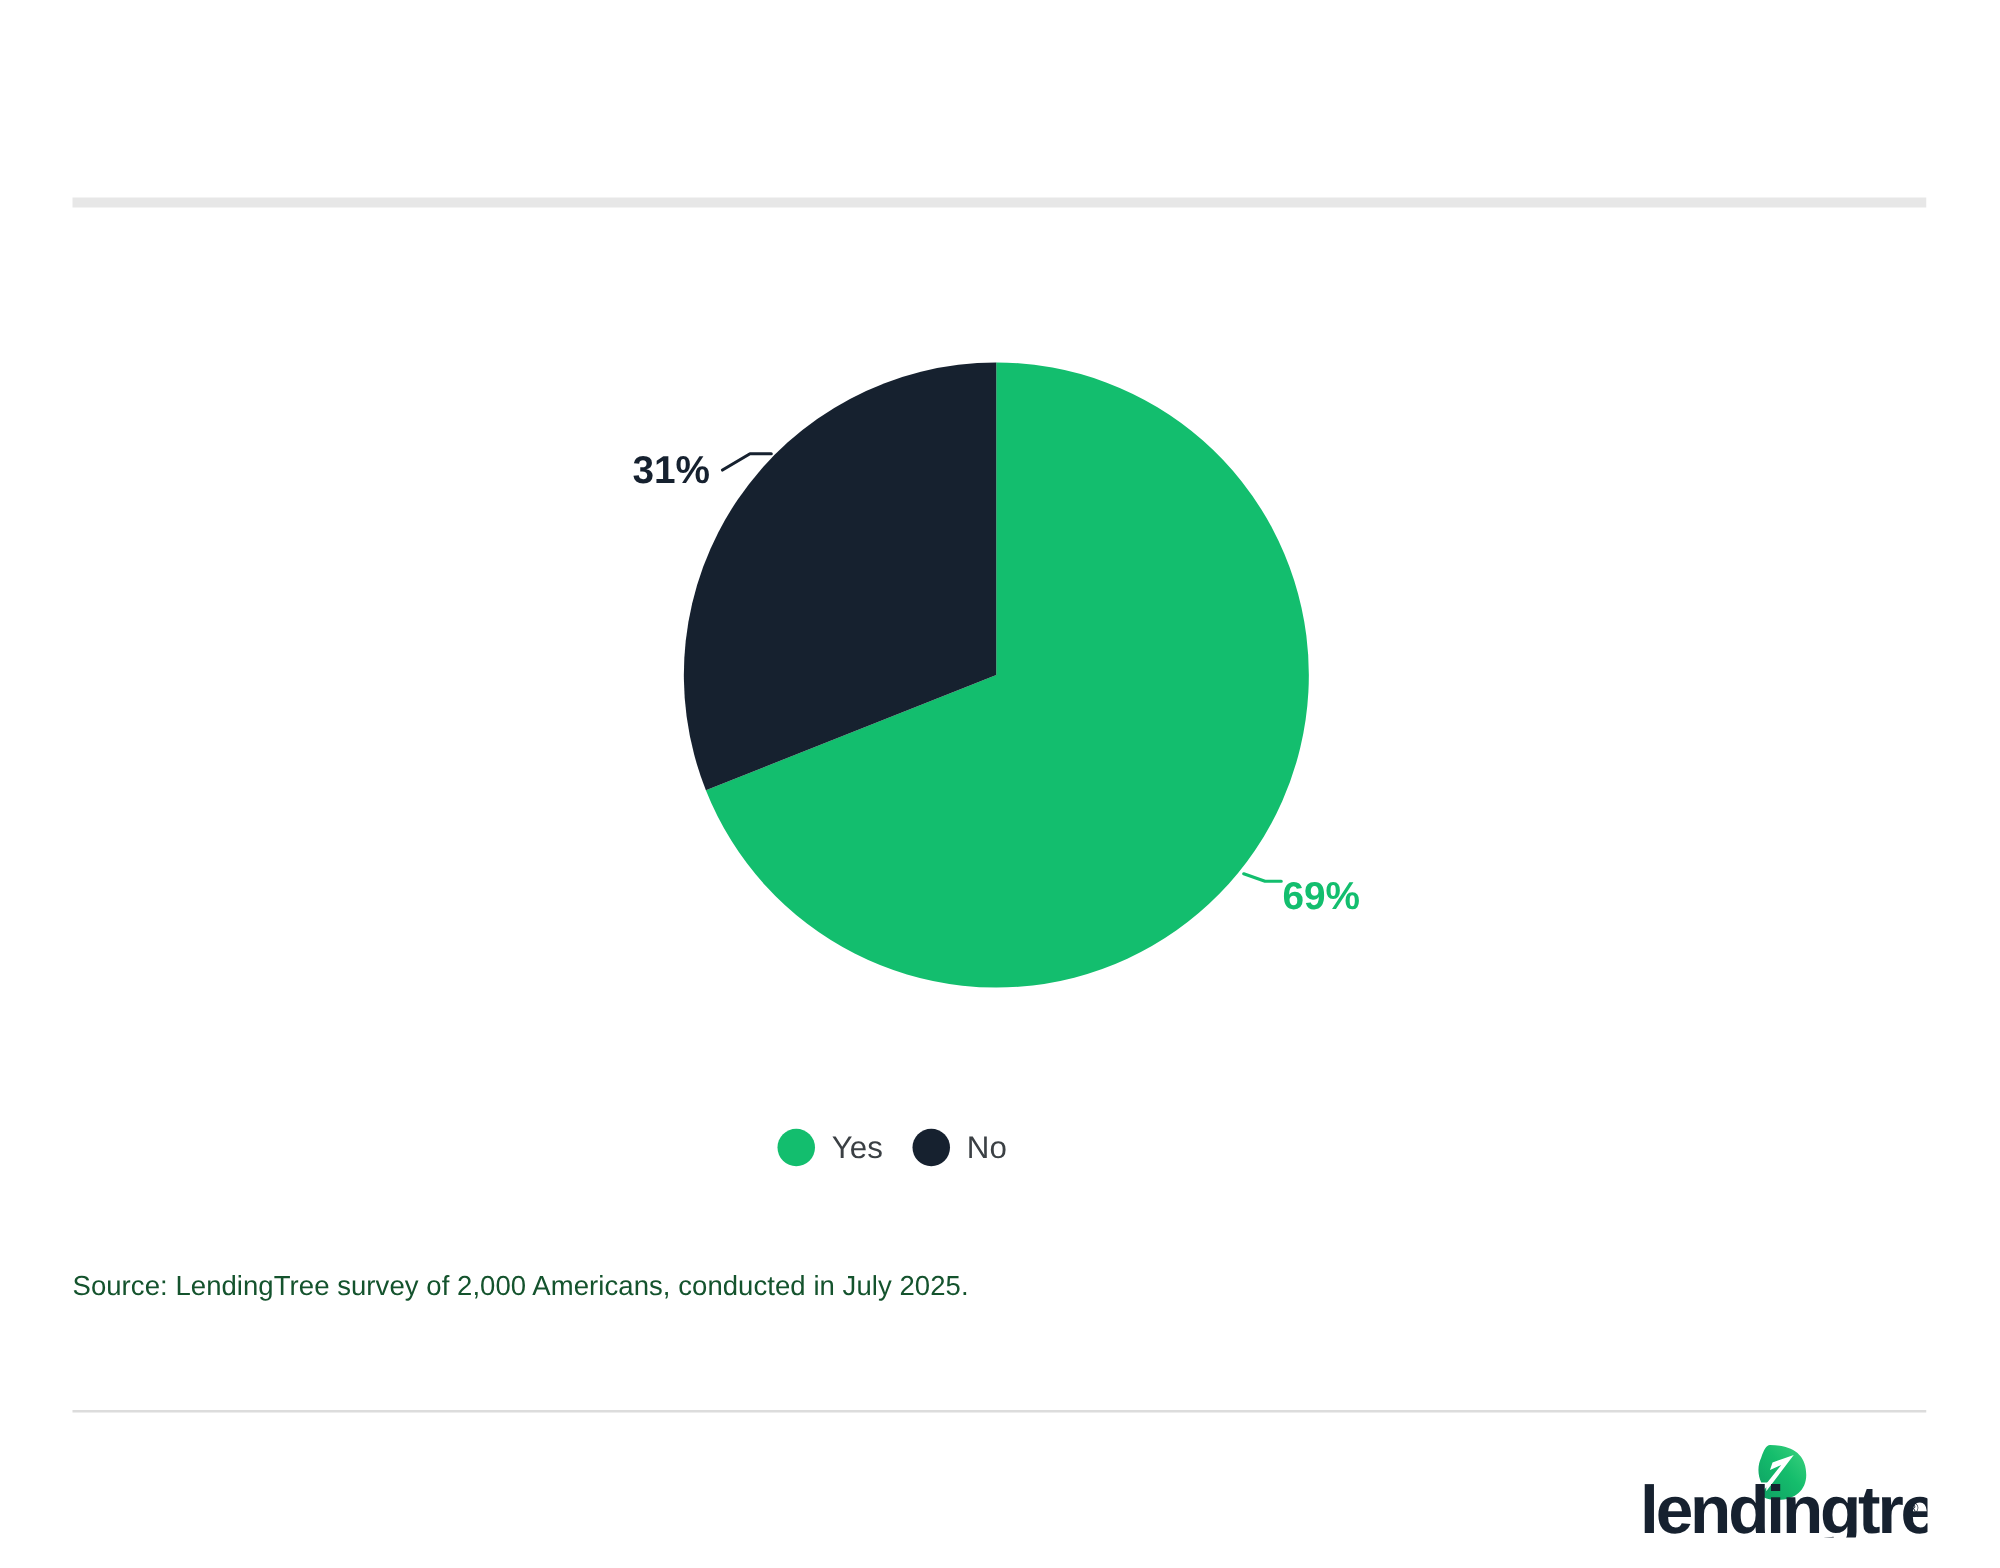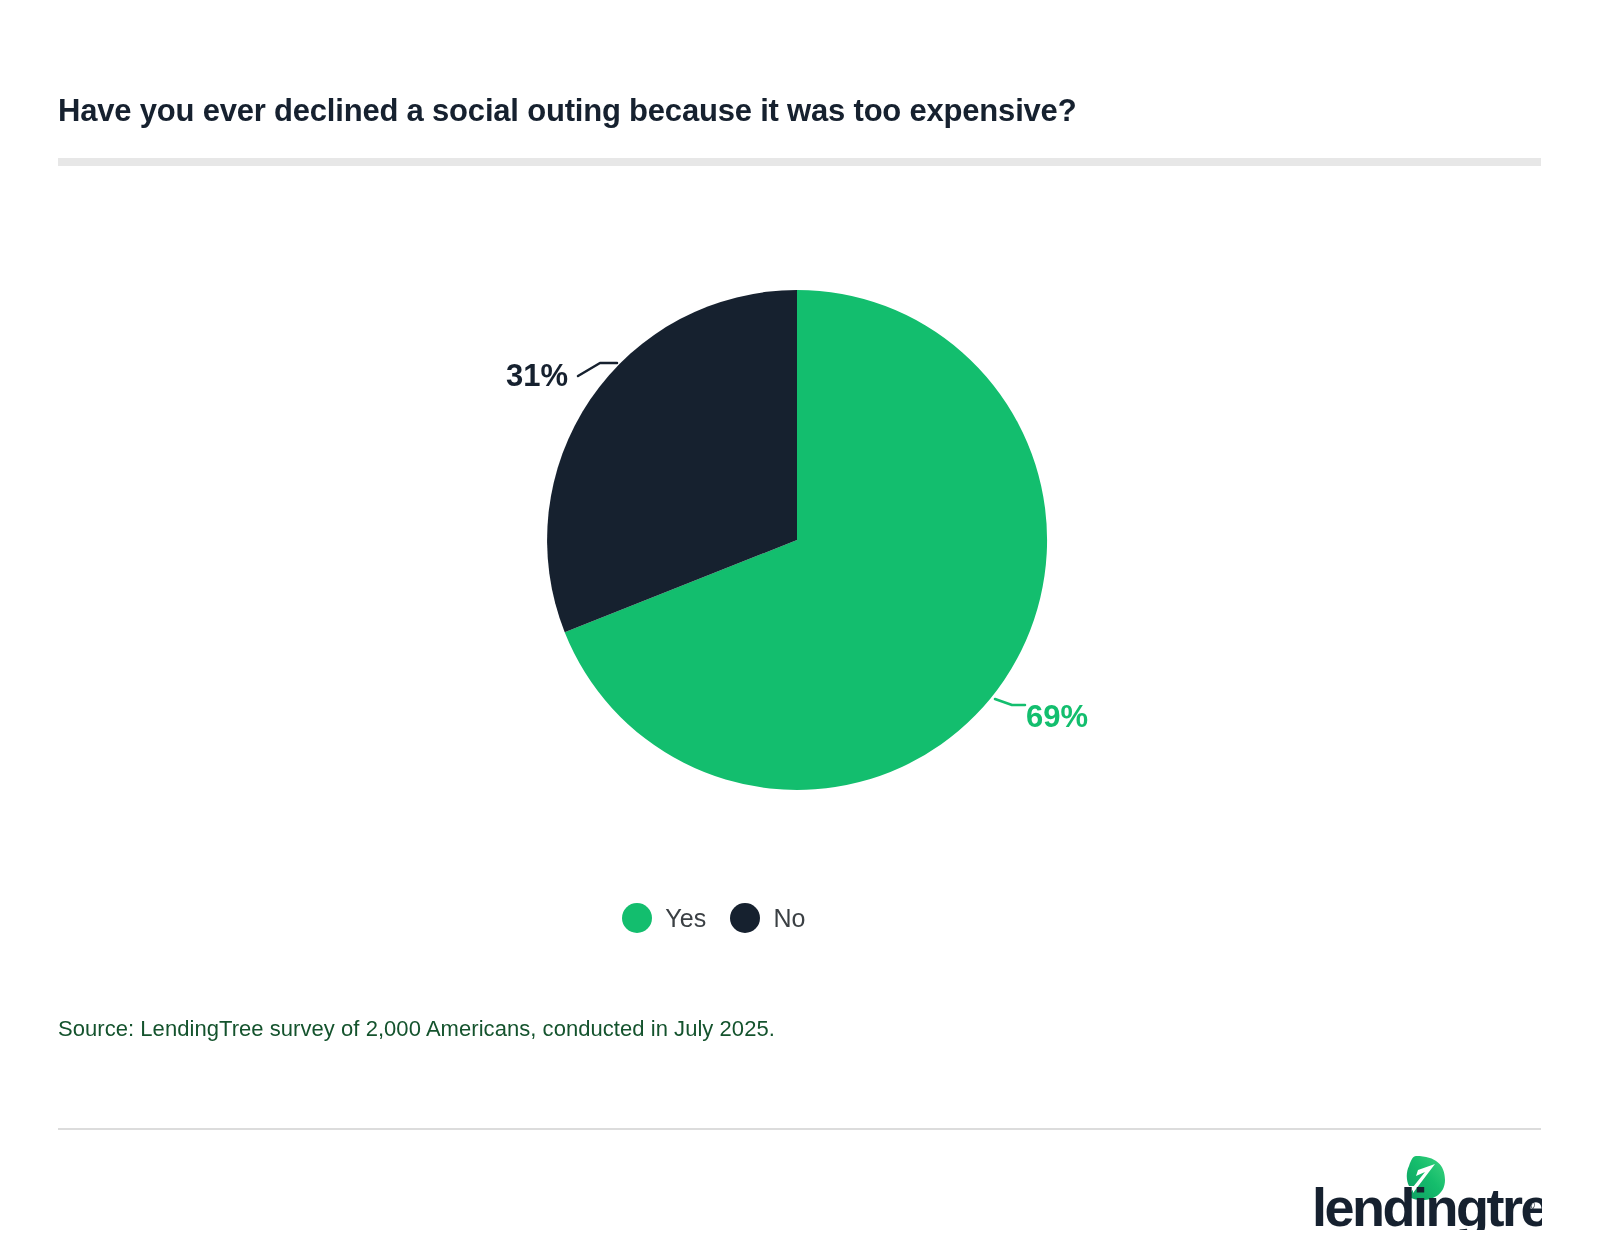--- a/index.html
+++ b/index.html
@@ -123,21 +123,20 @@
     width: 230px;
     height: 80px;
   }
   .logo svg { display: block; }
 </style>
 </head>
 <body>
 
 <div class="page">
 
-  <div class="chart-title">Have you ever declined a social outing because it was too expensive?</div>
 
   <div class="title-rule"></div>
 
   <div class="chart-area">
     <svg class="pie-svg" width="1600" height="700" viewBox="0 0 1600 700">
 
       <path d="M 785 360 L 785 110 A 250 250 0 1 1 552.7 452.2 Z" fill="#13be6e"></path>
 
       <path d="M 785 360 L 552.7 452.2 A 250 250 0 0 1 785 110 Z" fill="#16212f"></path>
 

